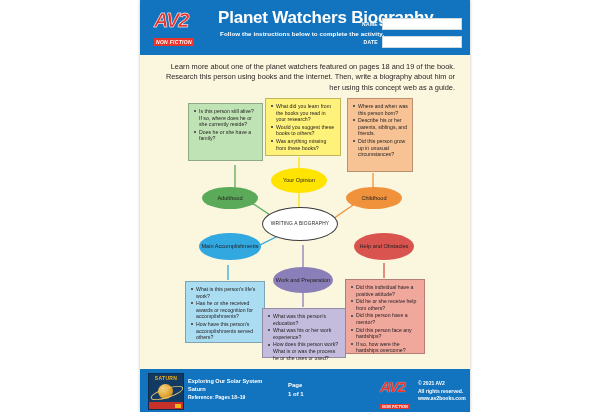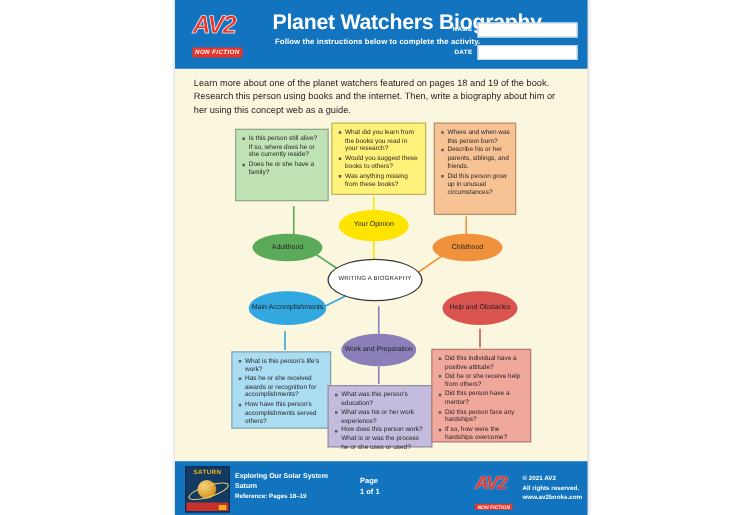--- a/index.html
+++ b/index.html
@@ -62,21 +62,21 @@
   }
   .field .box{
     width:78px;height:10px;background:#ffffff;border:1px solid #cfd9e0;
   }
   #name-field{top:18px;}
   #date-field{top:36px;}
 
   
   .instructions{
     position:absolute;left:15px;top:62px;width:300px;
-    font-size:7.4px;line-height:10.4px;color:#231f20;
+    font-size:7.4px;line-height:10.4px;color:#231f20;text-align:right;
   }
 
   
   .web{
     position:absolute;left:0;top:95px;width:330px;height:270px;
   }
   .web svg{position:absolute;left:0;top:0;}
 
   .node{
     position:absolute;

